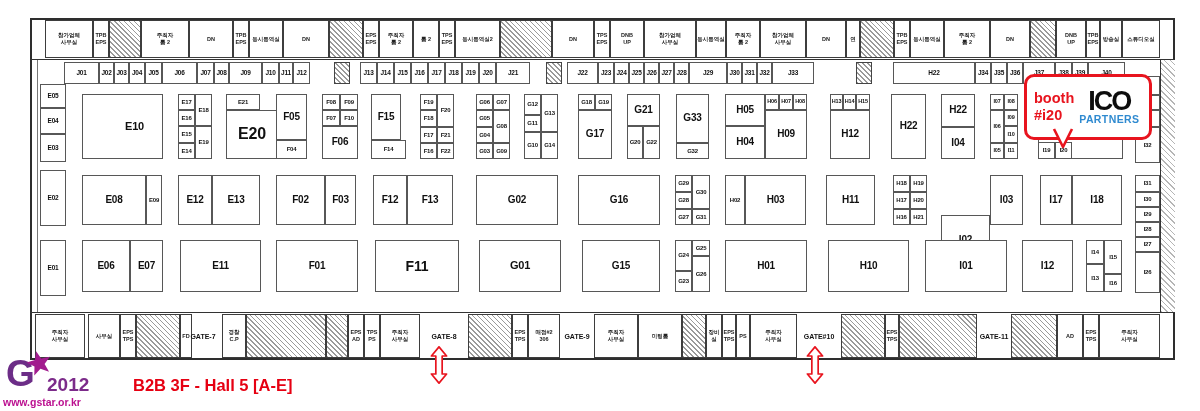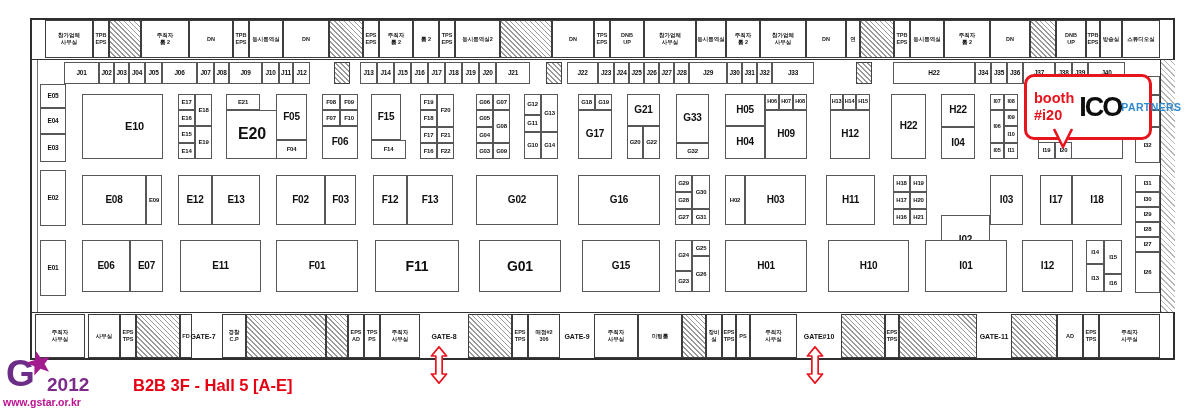--- a/index.html
+++ b/index.html
@@ -22,21 +22,21 @@
         white-space:pre-line;text-align:center;line-height:1.25;}
   .stairs{background:repeating-linear-gradient(45deg,#9a9a9a 0,#9a9a9a 1px,#fff 1px,#fff 3.5px);}
   .gate-label{position:absolute;font-weight:bold;color:#111;font-size:7px;text-align:center;
               display:flex;align-items:center;justify-content:center;}
   .colmark{position:absolute;box-sizing:border-box;border:1px solid #444;}
   
   #callout{position:absolute;background:#fff;border:3px solid #e8141e;border-radius:10px;
            display:flex;align-items:center;z-index:50;padding:2px 4px 2px 7px;}
   #callout .txt{display:flex;flex-direction:column;color:#e8141e;font-weight:bold;
                 font-size:14.5px;line-height:1.15;letter-spacing:0;}
-  #callout .brand{display:flex;flex-direction:row;align-items:center;margin-left:5px;}
+  #callout .brand{display:flex;flex-direction:column;align-items:center;margin-left:5px;}
   #callout .brand .ico{font-size:27px;font-weight:bold;color:#0d0d0d;letter-spacing:-2px;line-height:0.9;}
   #callout .brand .partners{font-size:10.5px;font-weight:bold;color:#2f8ad0;letter-spacing:0.4px;}
   
   #gstar-g{position:absolute;left:6px;top:355px;font-size:37px;font-weight:bold;color:#6c2d87;line-height:1;}
   #gstar-year{position:absolute;left:47px;top:374px;font-size:19px;font-weight:bold;color:#7c2b8a;}
   #gstar-url{position:absolute;left:3px;top:396px;font-size:10.5px;font-weight:bold;color:#bb1090;}
   #caption{position:absolute;left:133px;top:376px;font-size:16.5px;font-weight:bold;color:#e60012;}
 </style>
 </head>
 <body>
@@ -200,21 +200,21 @@
       <div class="booth" style="left: 910px; top: 209px; width: 17px; height: 16px; font-size: 6px;">H21</div>
       <div class="booth" style="left: 941px; top: 175px; width: 49px; height: 50px; font-size: 10px; margin-top: 40px;">I02</div>
       <div class="booth" style="left: 990px; top: 175px; width: 33px; height: 50px; font-size: 10px;">I03</div>
       <div class="booth" style="left: 1040px; top: 175px; width: 32px; height: 50px; font-size: 10px;">I17</div>
       <div class="booth" style="left: 1072px; top: 175px; width: 50px; height: 50px; font-size: 10px;">I18</div>
       <div class="booth" style="left: 82px; top: 240px; width: 48px; height: 52px; font-size: 10px;">E06</div>
       <div class="booth" style="left: 130px; top: 240px; width: 33px; height: 52px; font-size: 10px;">E07</div>
       <div class="booth" style="left: 180px; top: 240px; width: 81px; height: 52px; font-size: 10px;">E11</div>
       <div class="booth" style="left: 276px; top: 240px; width: 82px; height: 52px; font-size: 10px;">F01</div>
       <div class="booth" style="left: 375px; top: 240px; width: 84px; height: 52px; font-size: 14px;">F11</div>
-      <div class="booth" style="left: 479px; top: 240px; width: 82px; height: 52px; font-size: 14px;">G01</div>
+      <div class="booth" style="left: 479px; top: 240px; width: 82px; height: 52px; font-size: 11px;">G01</div>
       <div class="booth" style="left: 582px; top: 240px; width: 78px; height: 52px; font-size: 10px;">G15</div>
       <div class="booth" style="left: 675px; top: 240px; width: 17px; height: 31px; font-size: 6px;">G24</div>
       <div class="booth" style="left: 675px; top: 271px; width: 17px; height: 21px; font-size: 6px;">G23</div>
       <div class="booth" style="left: 692px; top: 240px; width: 18px; height: 16px; font-size: 6px;">G25</div>
       <div class="booth" style="left: 692px; top: 256px; width: 18px; height: 36px; font-size: 6px;">G26</div>
       <div class="booth" style="left: 725px; top: 240px; width: 82px; height: 52px; font-size: 10px;">H01</div>
       <div class="booth" style="left: 828px; top: 240px; width: 81px; height: 52px; font-size: 10px;">H10</div>
       <div class="booth" style="left: 925px; top: 240px; width: 82px; height: 52px; font-size: 10px;">I01</div>
       <div class="booth" style="left: 1022px; top: 240px; width: 51px; height: 52px; font-size: 10px;">I12</div>
       <div class="booth" style="left: 1086px; top: 240px; width: 18px; height: 24px; font-size: 6px;">I14</div>

